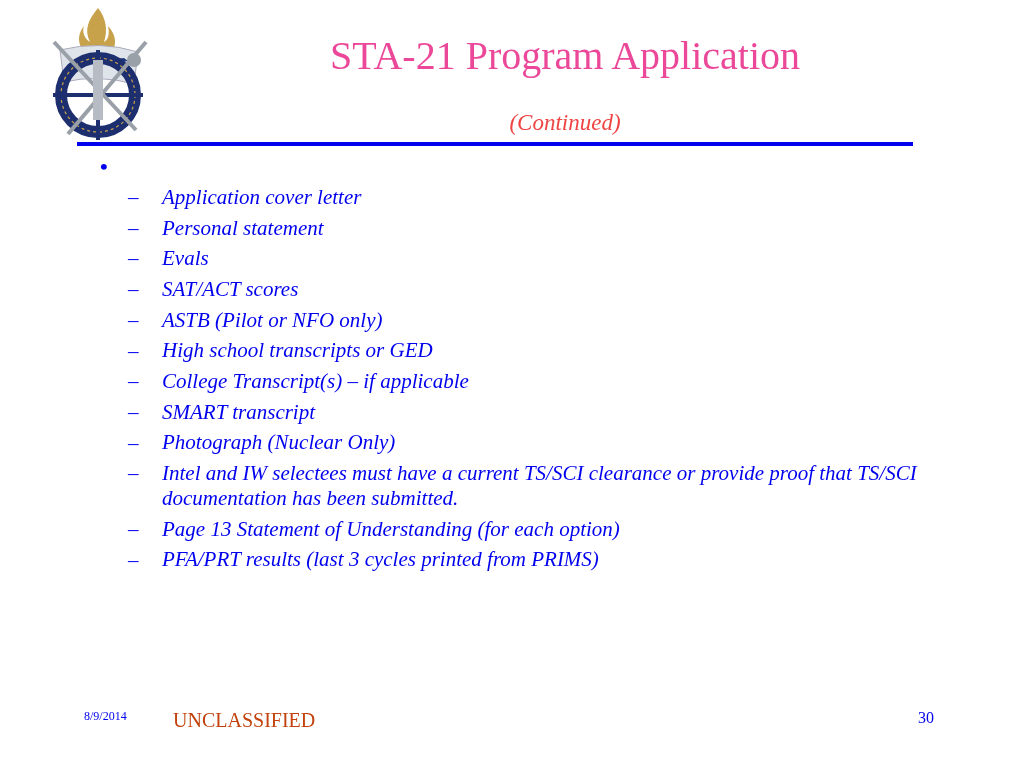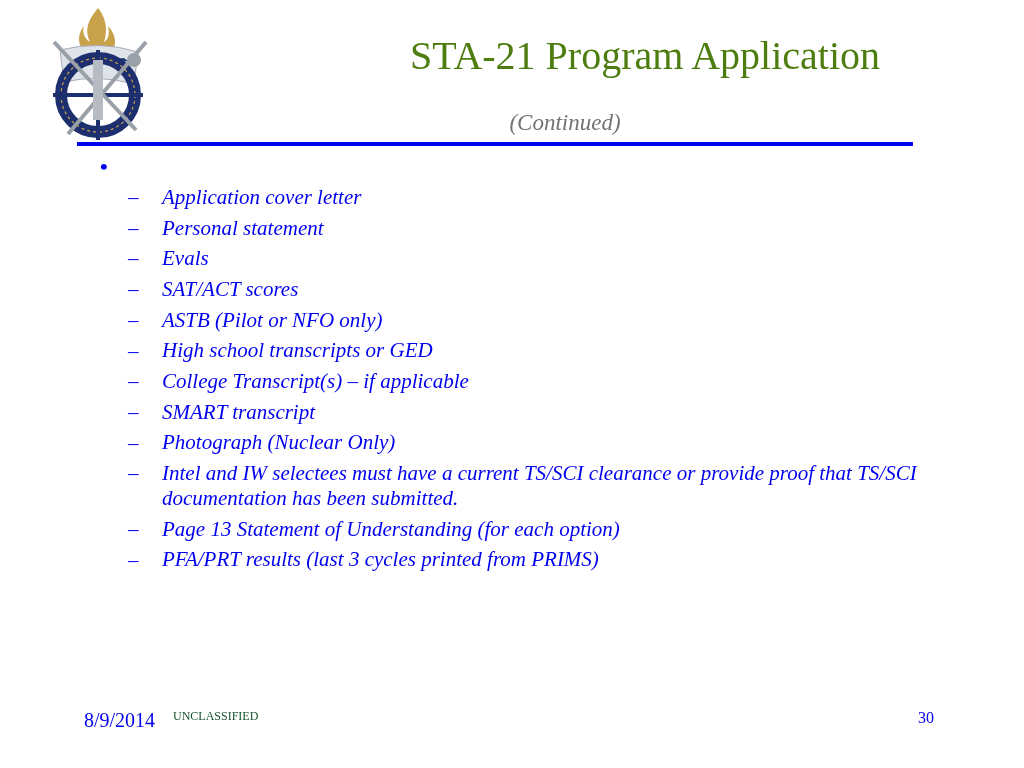--- a/index.html
+++ b/index.html
@@ -2,37 +2,37 @@
 <html><head>
   <meta charset="utf-8">
   <style>
     html, body { margin: 0; padding: 0; }
     body {
       width: 1024px; height: 768px; background: #ffffff; position: relative; overflow: hidden;
       font-family: "Liberation Serif", "DejaVu Serif", serif; color: #0000ee;
     }
     .logo { position: absolute; left: 18px; top: 0px; width: 130px; height: 140px; }
     .title {
-      position: absolute; left: 250px; width: 630px; top: 36px; text-align: right;
-      font-size: 40px; color: #4d7c0f; line-height: 1;
+      position: absolute; left: 250px; width: 630px; top: 36px; text-align: center;
+      font-size: 40px; color: #ec4899; line-height: 1;
     }
     .subtitle {
       position: absolute; left: 250px; width: 630px; top: 110px; text-align: center;
-      font-size: 23px; font-style: italic; color: #737373;
+      font-size: 23px; font-style: italic; color: #ef4444;
     }
     .rule { position: absolute; left: 77px; top: 142px; width: 836px; height: 4px; background: #0000ee; }
     .content { position: absolute; left: 100px; top: 152px; width: 820px; }
     .bullet-main { display: flex; font-size: 22px; font-weight: bold; line-height: 30px; }
     .bullet-main .dot { width: 19px; }
     ul.sub { list-style: none; margin: 0; padding: 0 0 0 28px; }
     ul.sub li { display: flex; font-size: 21px; line-height: 30.7px; }
     ul.sub li .dash { width: 34px; flex: 0 0 34px; }
     ul.sub li .txt { flex: 1; line-height: 25px; padding: 2.8px 0; font-style: italic; }
-    .footer-date { position: absolute; left: 84px; top: 709px; font-size: 20px; color: #0000ee; }
-    .footer-class { position: absolute; left: 173px; top: 709px; font-size: 12px; color: #14532d; }
+    .footer-date { position: absolute; left: 84px; top: 709px; font-size: 12px; color: #0000ee; }
+    .footer-class { position: absolute; left: 173px; top: 709px; font-size: 20px; color: #c2410c; }
     .footer-page { position: absolute; left: 918px; top: 709px; font-size: 16px; color: #0000ee; text-align: right; }
   </style>
 </head>
 <body>
 
 <div class="logo">
   <svg width="130" height="140" viewBox="0 0 130 140">
 
     <path d="M80 8 C70 20 66 30 72 42 C66 38 64 32 66 26 C58 36 60 48 70 54 L92 54 C100 46 98 34 90 26 C92 34 90 40 86 42 C90 30 88 18 80 8 Z" fill="#c8a24a"></path>
 

